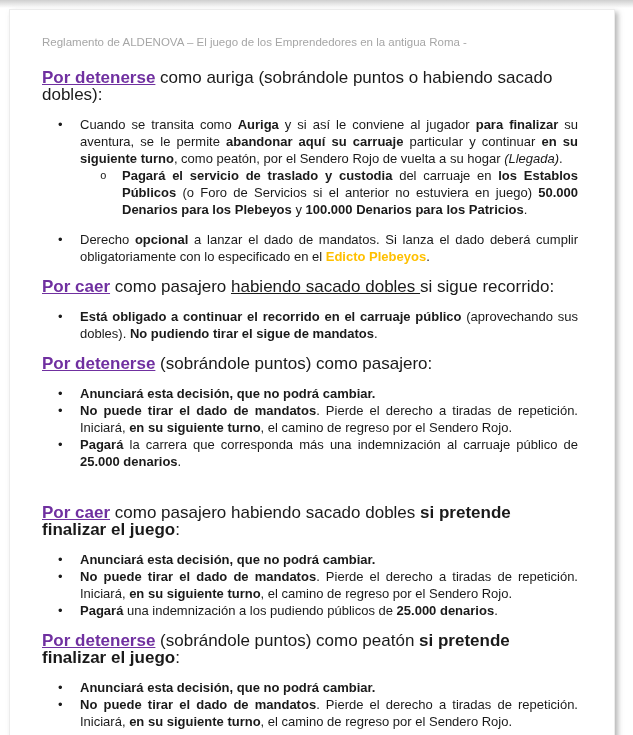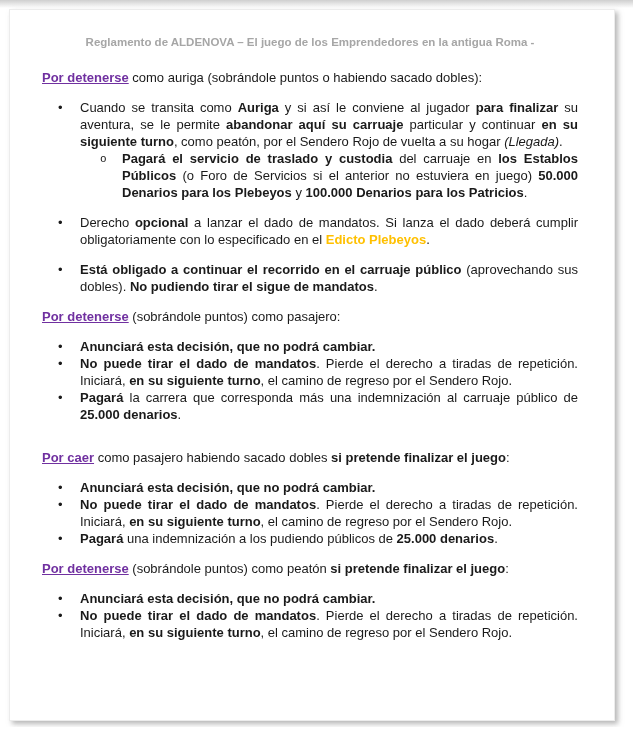--- a/index.html
+++ b/index.html
@@ -22,33 +22,31 @@
   .page{
     width:606px;
     min-height:712px;
     margin:1px 0 6px 9px;
     background:#ffffff;
     border:1px solid #ececec;
     box-shadow:3px 3px 5px rgba(125,125,125,0.55);
     padding:25px 36px 28px 32px;
   }
   .doc-header{
-    text-align:center;
     color:var(--header-gray);
     font-size:11.5px;
     line-height:14px;
     margin:0 0 20px 0;
-    font-weight:bold;
   }
   .sec-heading{
-    font-size:13px;
+    font-size:17px;
     line-height:17px;
     margin:0 0 13px 0;
   }
-  .gap-large{margin-top:26px;}
+  .gap-large{margin-top:34px;}
   .bullet-list{margin:0 0 13px 0;}
   .bullet-item{
     display:flex;
     font-size:13px;
     line-height:17px;
   }
   .bullet-item.level-1{padding-left:16px;}
   .bullet-item.level-2{padding-left:58px;}
   .marker{flex:0 0 22px;}
   .level-2 .marker{font-family:"DejaVu Sans Mono",monospace;font-size:11px;}
@@ -83,20 +81,21 @@
           <span class="marker">o</span>
           <span class="bullet-text"><span class="run-b">Pagará el servicio de traslado y custodia</span><span class=""> del carruaje en </span><span class="run-b">los Establos Públicos</span><span class=""> (o Foro de Servicios si el anterior no estuviera en juego) </span><span class="run-b">50.000 Denarios para los Plebeyos</span><span class=""> y </span><span class="run-b">100.000 Denarios para los Patricios</span><span class="">.</span></span>
         </div>
       </div>
       <div class="bullet-list">
         <div class="bullet-item level-1">
           <span class="marker">•</span>
           <span class="bullet-text"><span class="">Derecho </span><span class="run-b">opcional</span><span class=""> a lanzar el dado de mandatos. Si lanza el dado deberá cumplir obligatoriamente con lo especificado en el </span><span class="run-orange">Edicto Plebeyos</span><span class="">.</span></span>
         </div>
       </div>
+      <p class="sec-heading"><span class="run-link">Por caer</span><span class=""> como pasajero </span><span class="run-u">habiendo sacado dobles </span><span class="">si sigue recorrido:</span></p>
       <div class="bullet-list">
         <div class="bullet-item level-1">
           <span class="marker">•</span>
           <span class="bullet-text"><span class="run-b">Está obligado a continuar el recorrido en el carruaje público</span><span class=""> (aprovechando sus dobles). </span><span class="run-b">No pudiendo tirar el sigue de mandatos</span><span class="">.</span></span>
         </div>
       </div>
       <p class="sec-heading"><span class="run-link">Por detenerse</span><span class=""> (sobrándole puntos) como pasajero:</span></p>
       <div class="bullet-list">
         <div class="bullet-item level-1">
           <span class="marker">•</span>

